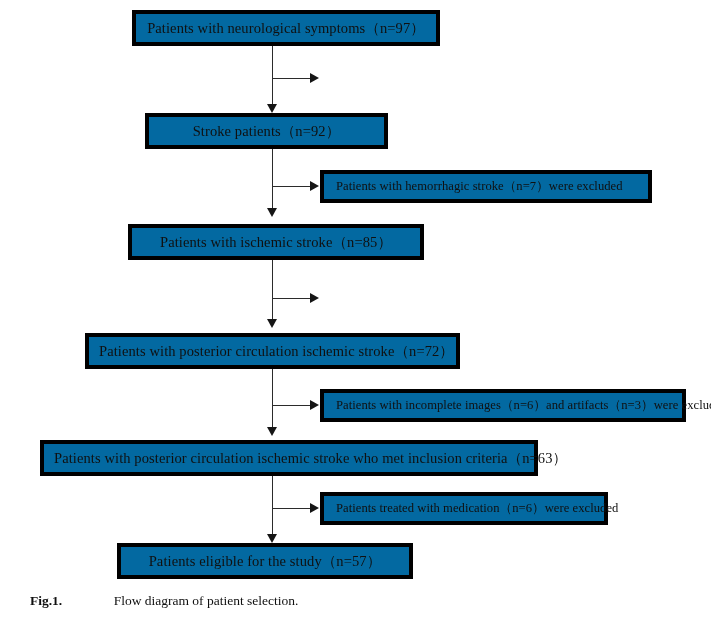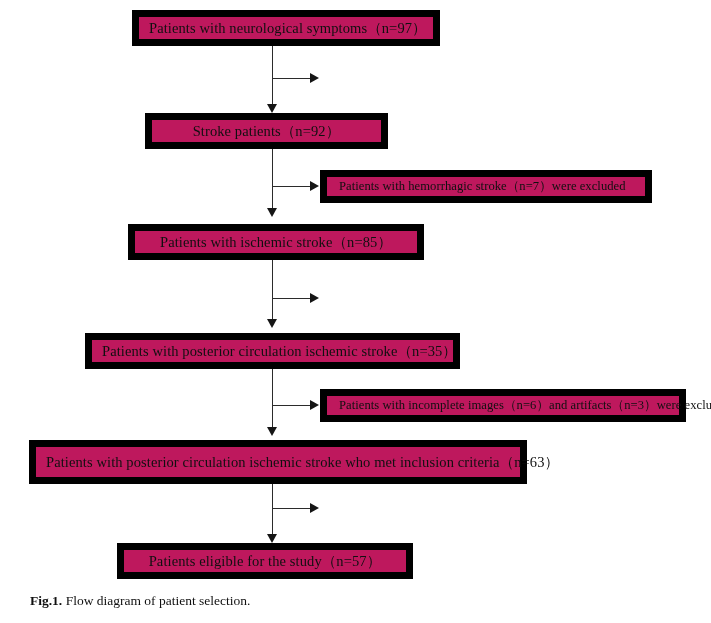--- a/index.html
+++ b/index.html
@@ -22,22 +22,22 @@
     position: absolute;
     left: 0; top: 0;
     width: 711px;
     height: 623px;
   }
 
   
   .node {
     position: absolute;
     box-sizing: border-box;
-    background: #be185d;
-    border: 7px solid #000000;
+    background: #0369a1;
+    border: 4px solid #000000;
     display: flex;
     align-items: center;
     z-index: 3;
   }
   .node .node-text {
     display: block;
     width: 100%;
     white-space: nowrap;
   }
 
@@ -98,20 +98,21 @@
     left: 30px;
     top: 593px;
     font-size: 13.5px;
     white-space: nowrap;
   }
   #figure-caption .caption-label {
     font-weight: bold;
   }
   #figure-caption .caption-text {
     font-weight: normal;
+    margin-left: 48px;
   }
 </style>
 </head>
 <body>
 
 <div id="figure-canvas">
 
   <div class="node node-main" style="left:132px; top:10px; width:308px; height:36px;">
     <span class="node-text">Patients with neurological symptoms（n=97）</span>
   </div>
@@ -140,41 +141,44 @@
     <span class="node-text">Patients with ischemic stroke（n=85）</span>
   </div>
 
   <div class="conn-v" style="left:272px; top:260px; height:63px;"></div>
   <div class="arrow-down" style="left:267px; top:319px;"></div>
   <div class="conn-h" style="left:272px; top:298px; width:39px;"></div>
   <div class="arrow-right" style="left:310px; top:293px;"></div>
 
 
   <div class="node node-main" style="left:85px; top:333px; width:375px; height:36px;">
-    <span class="node-text">Patients with posterior circulation ischemic stroke（n=35）</span>
+    <span class="node-text">Patients with posterior circulation ischemic stroke（n=72）</span>
   </div>
 
   <div class="conn-v" style="left:272px; top:369px; height:62px;"></div>
   <div class="arrow-down" style="left:267px; top:427px;"></div>
   <div class="conn-h" style="left:272px; top:405px; width:39px;"></div>
   <div class="arrow-right" style="left:310px; top:400px;"></div>
 
   <div class="node node-exclusion" style="left:320px; top:389px; width:366px; height:33px;">
     <span class="node-text">Patients with incomplete images（n=6）and artifacts（n=3）were excluded</span>
   </div>
 
-  <div class="node node-main" style="left:29px; top:440px; width:498px; height:44px;">
+  <div class="node node-main" style="left:40px; top:440px; width:498px; height:36px;">
     <span class="node-text">Patients with posterior circulation ischemic stroke who met inclusion criteria（n=63）</span>
   </div>
 
   <div class="conn-v" style="left:272px; top:476px; height:62px;"></div>
   <div class="arrow-down" style="left:267px; top:534px;"></div>
   <div class="conn-h" style="left:272px; top:508px; width:39px;"></div>
   <div class="arrow-right" style="left:310px; top:503px;"></div>
 
+  <div class="node node-exclusion" style="left:320px; top:492px; width:288px; height:33px;">
+    <span class="node-text">Patients treated with medication（n=6）were excluded</span>
+  </div>
 
   <div class="node node-main" style="left:117px; top:543px; width:296px; height:36px;">
     <span class="node-text">Patients eligible for the study（n=57）</span>
   </div>
 
   <div id="figure-caption">
     <span class="caption-label">Fig.1.</span><span class="caption-text"> Flow diagram of patient selection.</span>
   </div>
 
 </div>

